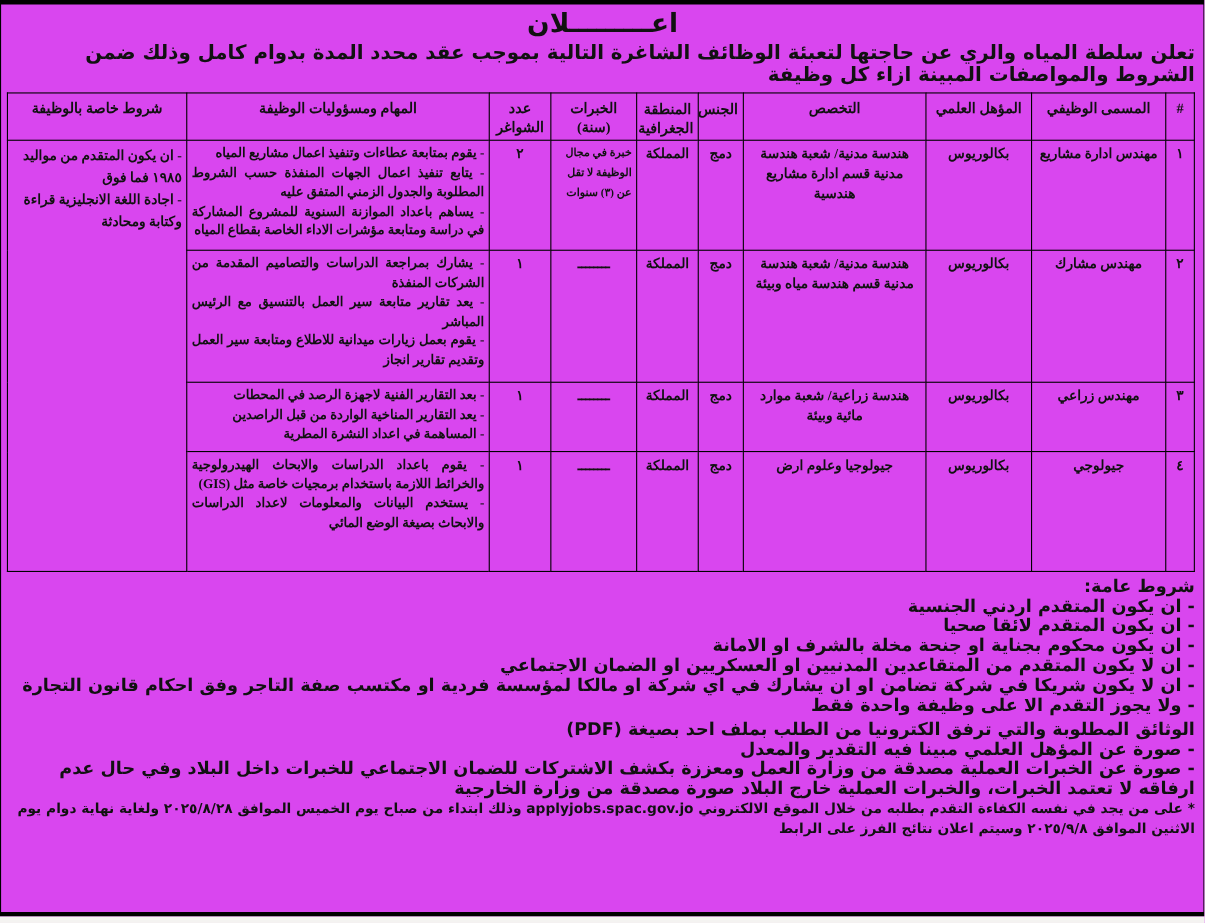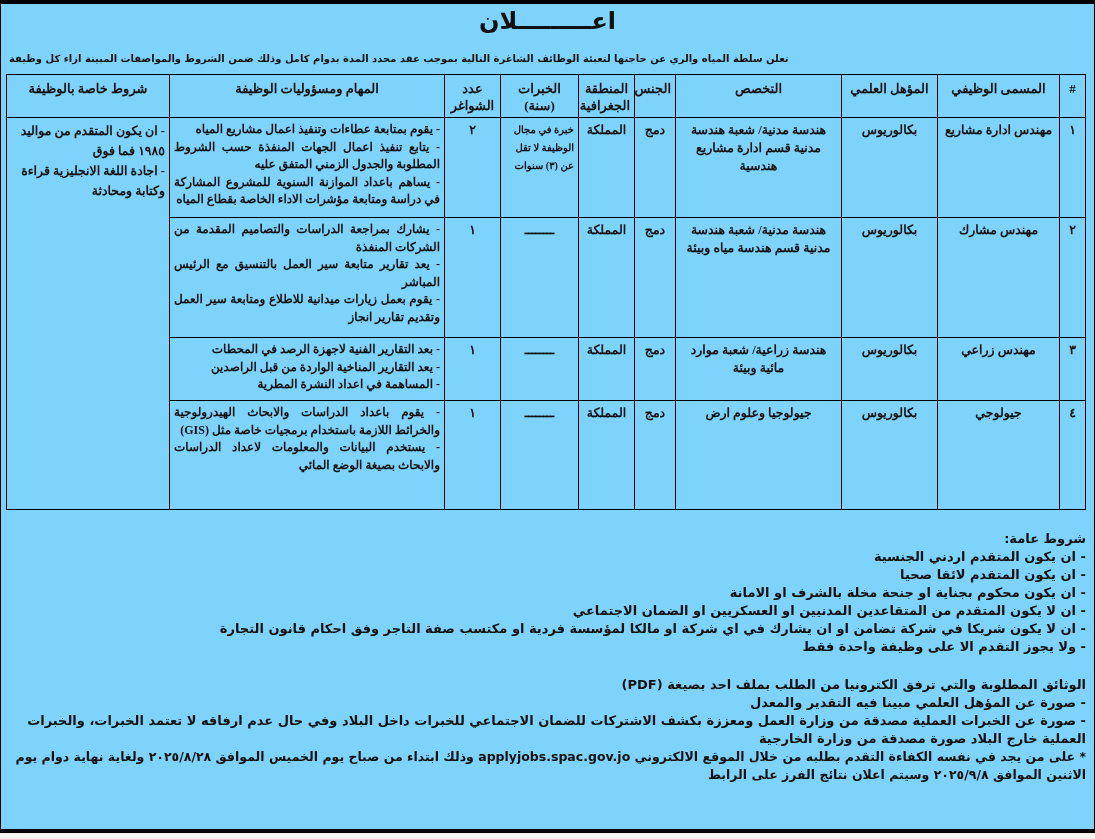--- a/index.html
+++ b/index.html
@@ -1,32 +1,32 @@
 <!DOCTYPE html>
 <html lang="ar" dir="rtl"><head>
 <meta charset="utf-8">
 <style>
   html,body{margin:0;padding:0;background:#f4f3f1;}
   body{width:1095px;height:839px;font-family:"DejaVu Sans",sans-serif;direction:rtl;color:#111;}
-  .page{box-sizing:border-box;width:1095px;height:833px;background:#7dd3fc;
+  .page{box-sizing:border-box;width:1095px;height:833px;background:#d946ef;
         border-top:4px solid #000;border-bottom:4px solid #000;
         border-left:1px solid #000;border-right:1px solid #000;
         padding:4px 8px 0 8px;overflow:hidden;}
   .title{text-align:center;font-size:24px;font-weight:bold;line-height:26px;margin-top:0;}
-  .subtitle{text-align:left;font-size:10px;font-weight:bold;line-height:20px;margin-top:15px;}
+  .subtitle{text-align:right;font-size:18px;font-weight:bold;line-height:20px;margin-top:5px;}
   table.jobs{border-collapse:collapse;table-layout:fixed;width:1079px;margin-top:5px;}
   table.jobs th,table.jobs td{border:1.6px solid #000;font-weight:bold;vertical-align:top;
         padding:3px 4px;box-sizing:border-box;overflow:hidden;font-family:Liberation Serif, serif;}
   table.jobs th{font-size:13px;text-align:center;vertical-align:top;padding-top:5px;line-height:17px;}
   td.c{text-align:center;font-size:12.5px;line-height:18px;padding-top:6px;}
   td.exp{text-align:right;font-size:10px;line-height:18px;padding-top:6px;}
   td.tasks{text-align:justify;font-size:12px;line-height:17.5px;padding:4px 5px;}
   td.special{vertical-align:middle;text-align:right;font-size:12.5px;line-height:20px;padding:4px 6px;margin-top:32px;}
   tr.r1{height:100px;} tr.r2{height:120px;} tr.r3{height:63px;} tr.r4{height:109px;} tr.hd{height:43px;}
-  .sect{font-size:13px;font-weight:bold;line-height:18px;margin-top:20px;}
+  .sect{font-size:16px;font-weight:bold;line-height:18px;margin-top:4px;}
   .sect .line{margin:0;}
   .notes{font-size:12.5px;font-weight:bold;line-height:18px;margin-top:0;}
 </style>
 </head>
 <body>
 
 <div class="page">
   <div class="title">اعـــــــــلان</div>
   <div class="subtitle">تعلن سلطة المياه والري عن حاجتها لتعبئة الوظائف الشاغرة التالية بموجب عقد محدد المدة بدوام كامل وذلك ضمن الشروط والمواصفات المبينة ازاء كل وظيفة</div>
 

